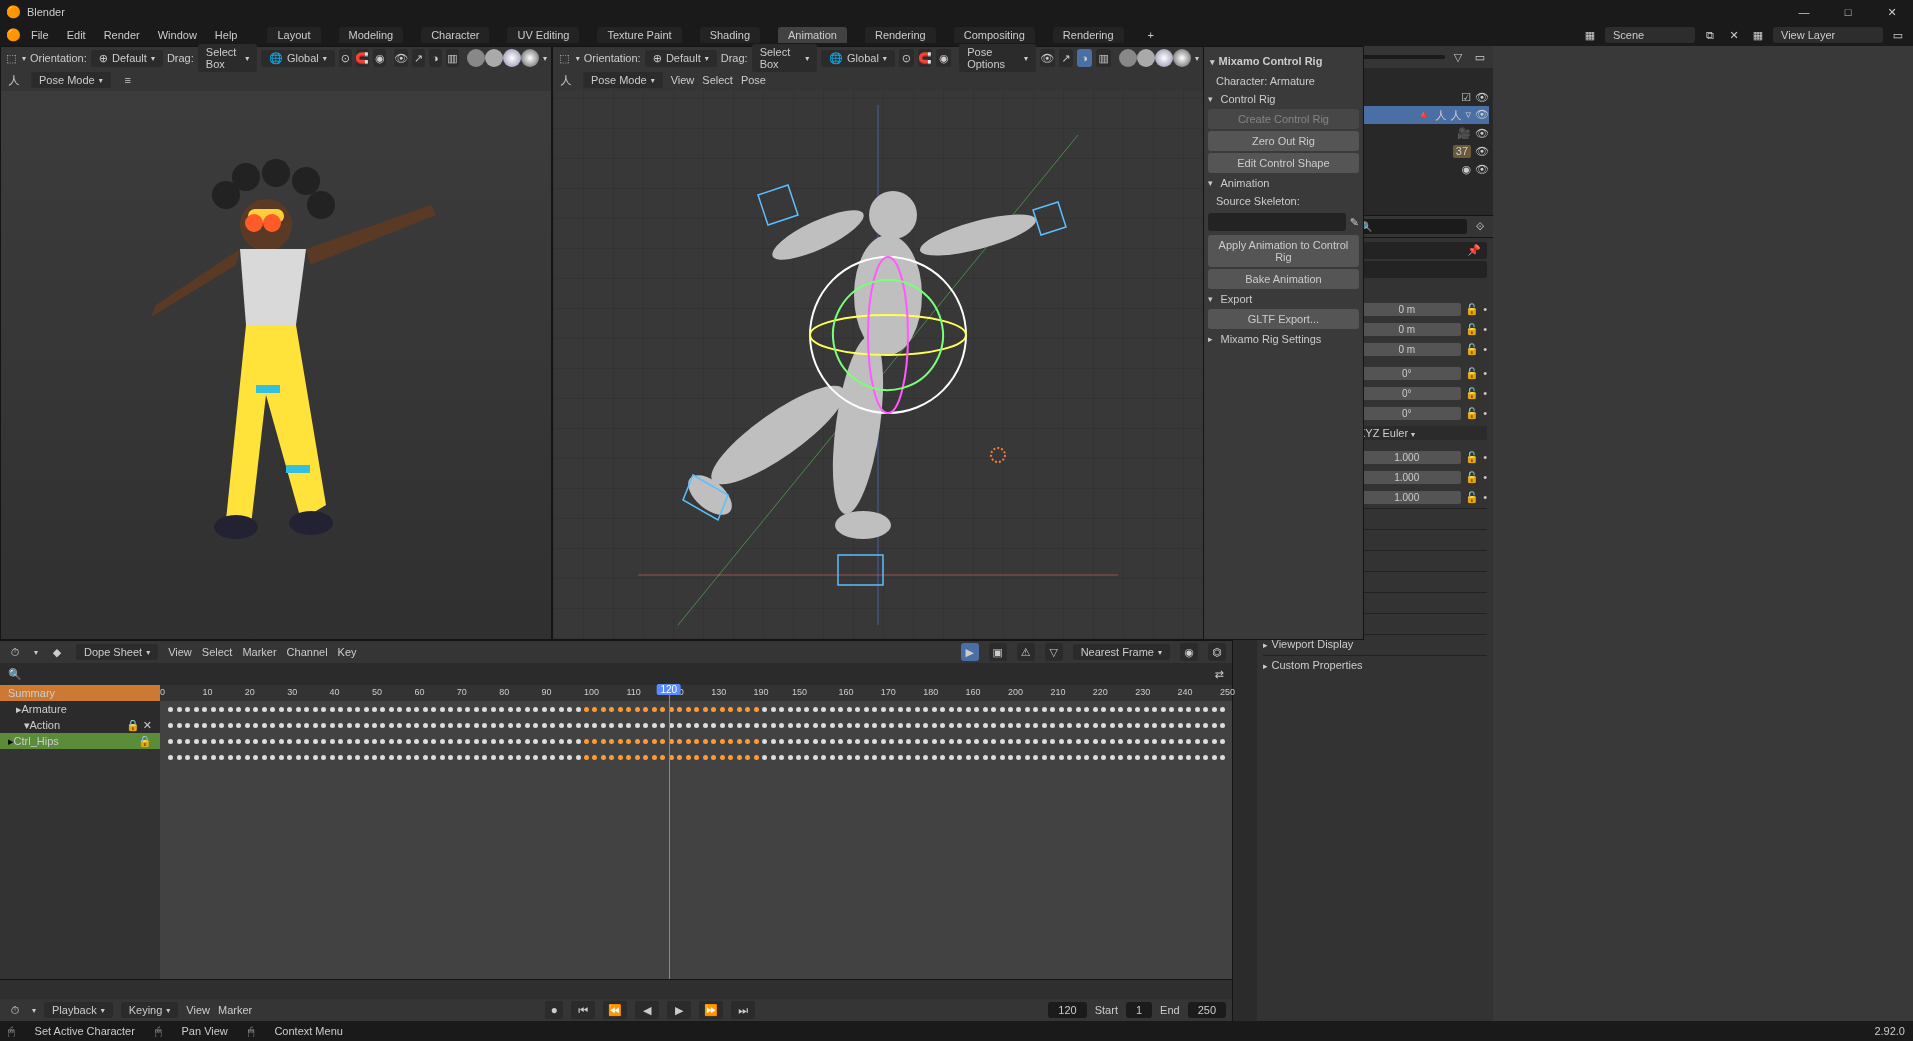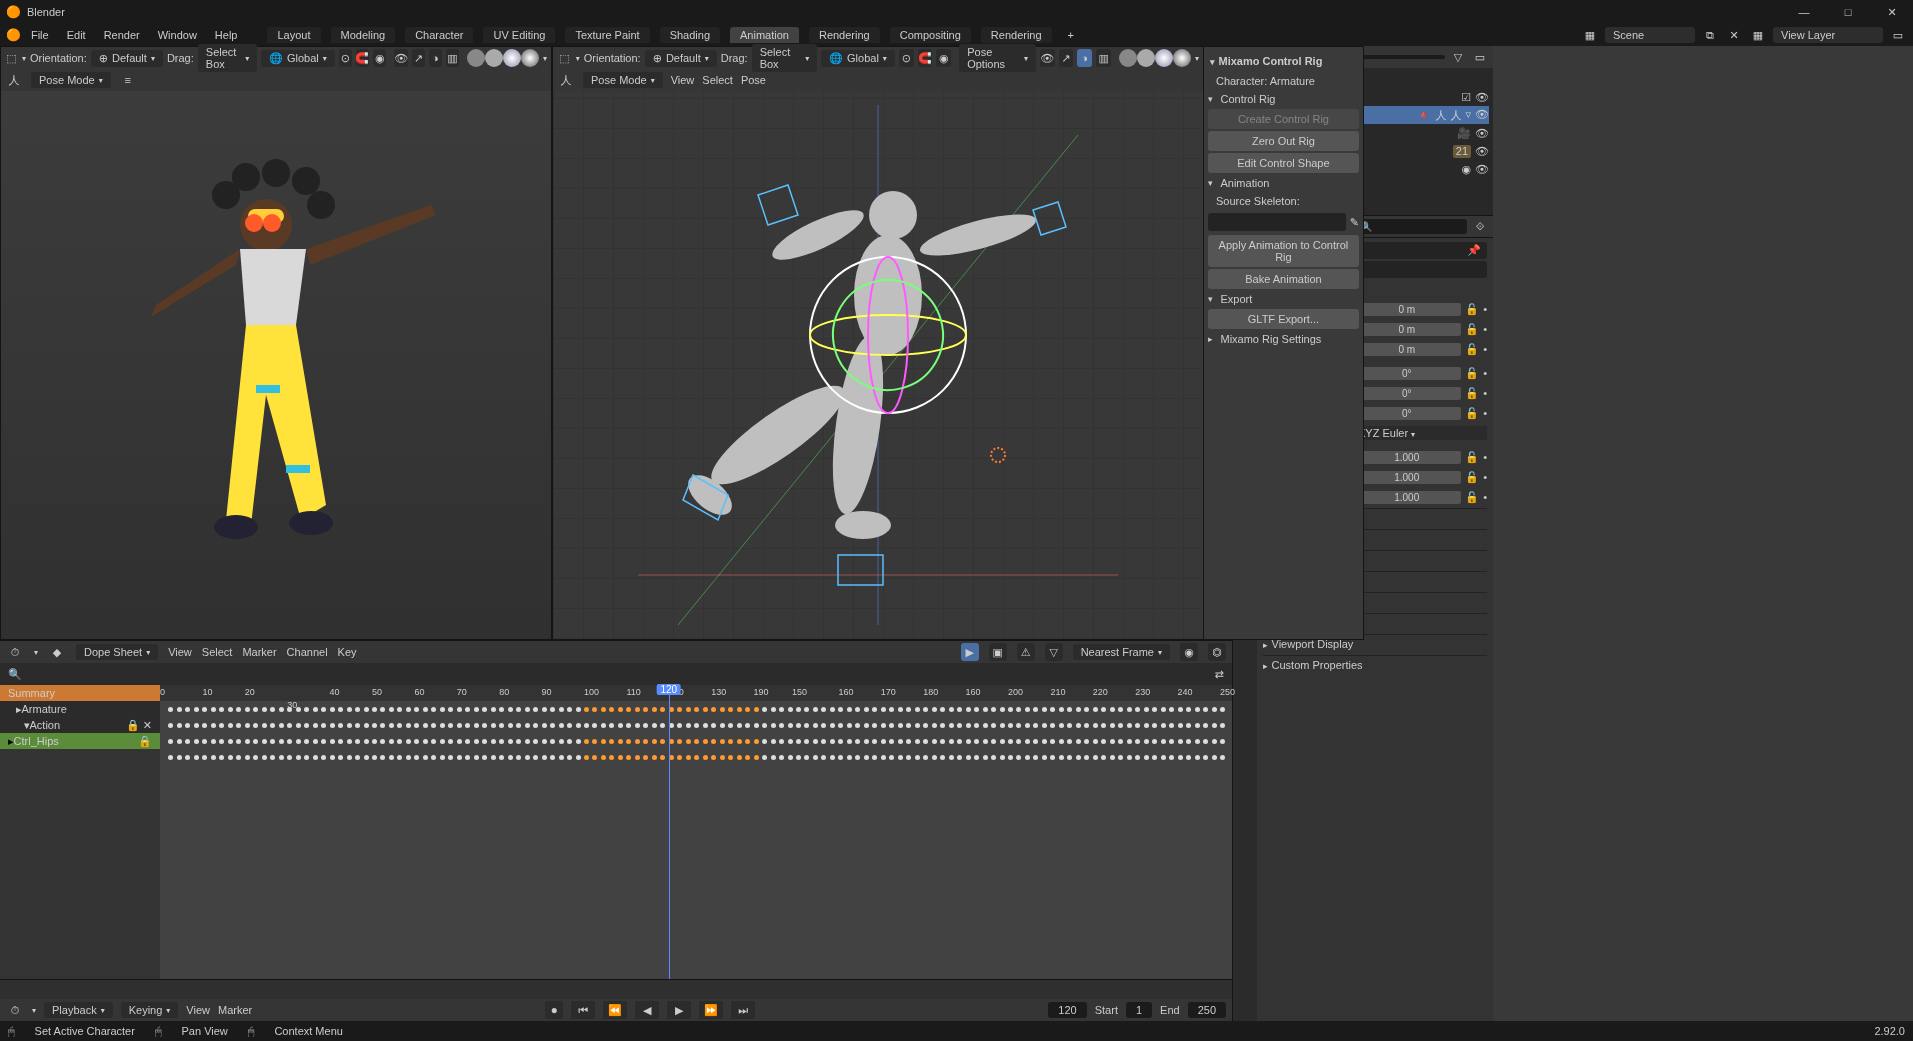--- a/index.html
+++ b/index.html
@@ -3,21 +3,21 @@
 <meta charset="utf-8">
 <style>
   * { margin: 0; padding: 0; box-sizing: border-box; font-family: -apple-system, "Segoe UI", sans-serif; font-size: 11px; color: #ccc; user-select: none; }
   body { background: #393939; width: 1913px; height: 1041px; overflow: hidden; }
   .titlebar { height: 24px; background: #1a1a1a; display: flex; align-items: center; justify-content: space-between; padding: 0 6px; }
   .titlebar .left { display: flex; align-items: center; gap: 6px; }
   .titlebar .right { display: flex; gap: 14px; }
   .win-btn { width: 30px; text-align: center; }
   .menubar { height: 22px; background: #1a1a1a; display: flex; align-items: center; padding: 0 6px; gap: 2px; }
   .menubar .menu-item { padding: 2px 8px; }
-  .ws-tabs { display: flex; gap: 10px; margin-left: 20px; }
+  .ws-tabs { display: flex; gap: 18px; margin-left: 20px; }
   .ws-tab { padding: 2px 10px; background: #232323; border-radius: 3px 3px 0 0; }
   .ws-tab.active { background: #424242; }
   .ws-add { padding: 2px 6px; }
   .scene-sel { display: flex; align-items: center; gap: 6px; margin-left: auto; }
   .scene-input { background: #2d2d2d; padding: 2px 8px; border-radius: 3px; width: 90px; }
   .hdr-ico { width: 18px; height: 18px; display: inline-flex; align-items: center; justify-content: center; }
 
   .main-wrap { display: flex; height: calc(100% - 24px - 22px - 20px); }
   .left-col { width: 1232px; display: flex; flex-direction: column; }
   .right-col { width: 261px; display: flex; flex-direction: column; border-left: 1px solid #141414; }
@@ -435,21 +435,21 @@
             </div>
           <div class="ds-row row-armature">▸ <span>Armature</span></div>
           <div class="ds-row row-action">▾ <span>Action</span><span style="margin-left:auto">🔒&nbsp;✕</span></div>
           <div class="ds-row row-green">▸ <span>Ctrl_Hips</span><span style="margin-left:auto">🔒</span></div>
         </div>
         <div class="dope-track" id="dopetrack">
           <div class="ruler" id="ruler">
               <span style="left: 0px;">0</span>
               <span style="left: 42.4px;">10</span>
               <span style="left: 84.8px;">20</span>
-              <span style="left: 127.2px; margin-top: 13px;">30</span>
+              <span style="left: 127.2px;">30</span>
               <span style="left: 169.6px;">40</span>
               <span style="left: 212px;">50</span>
               <span style="left: 254.4px;">60</span>
               <span style="left: 296.8px;">70</span>
               <span style="left: 339.2px;">80</span>
               <span style="left: 381.6px;">90</span>
               <span style="left: 424px;">100</span>
               <span style="left: 466.4px;">110</span>
               <span style="left: 508.8px;">120</span>
               <span style="left: 551.2px;">130</span>
@@ -1055,21 +1055,21 @@
             <span class="out-icos">
               <span>🎥</span>
               <span>👁</span>
             </span>
           </div>
         <div class="out-row l2">
             <span>▸</span>
             <span style="color:#ffcc66">⊹</span>
             <span>cs_grp</span>
             <span class="out-icos">
-              <span style="background:#6a5a3a;padding:0 3px;border-radius:2px">21</span>
+              <span style="background:#6a5a3a;padding:0 3px;border-radius:2px">37</span>
               <span>👁</span>
             </span>
           </div>
         <div class="out-row l2">
             <span>▸</span>
             <span style="color:#ffcc66">💡</span>
             <span>Light</span>
             <span class="out-icos">
               <span>◉</span>
               <span>👁</span>

